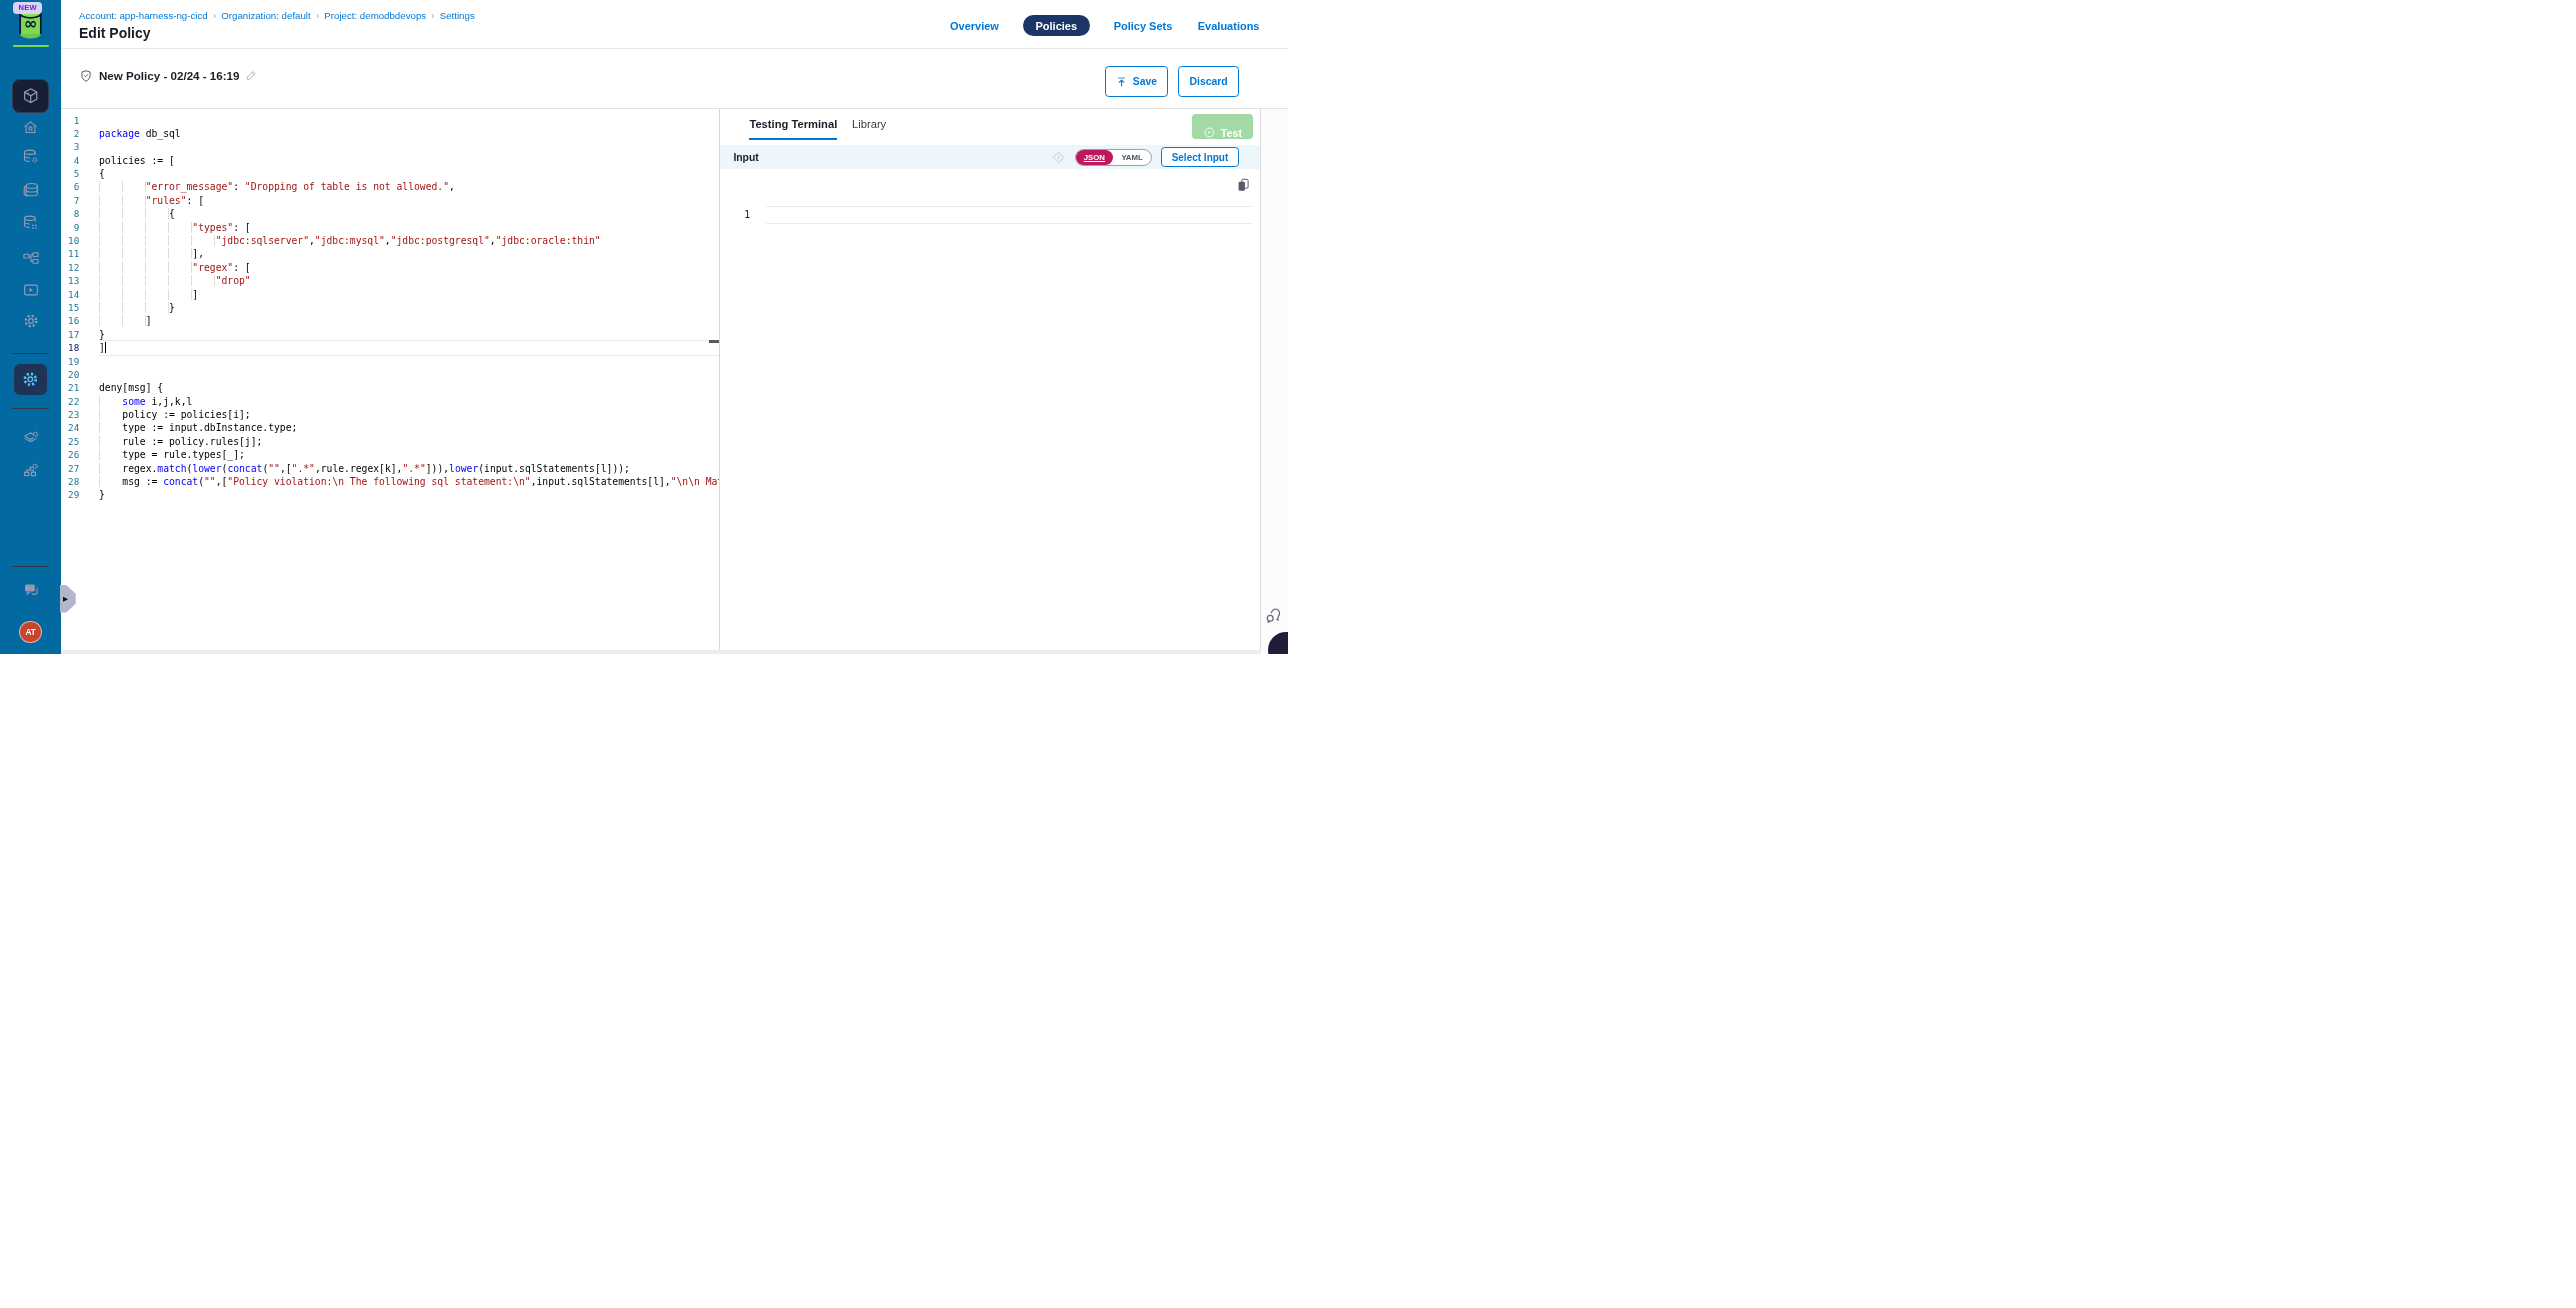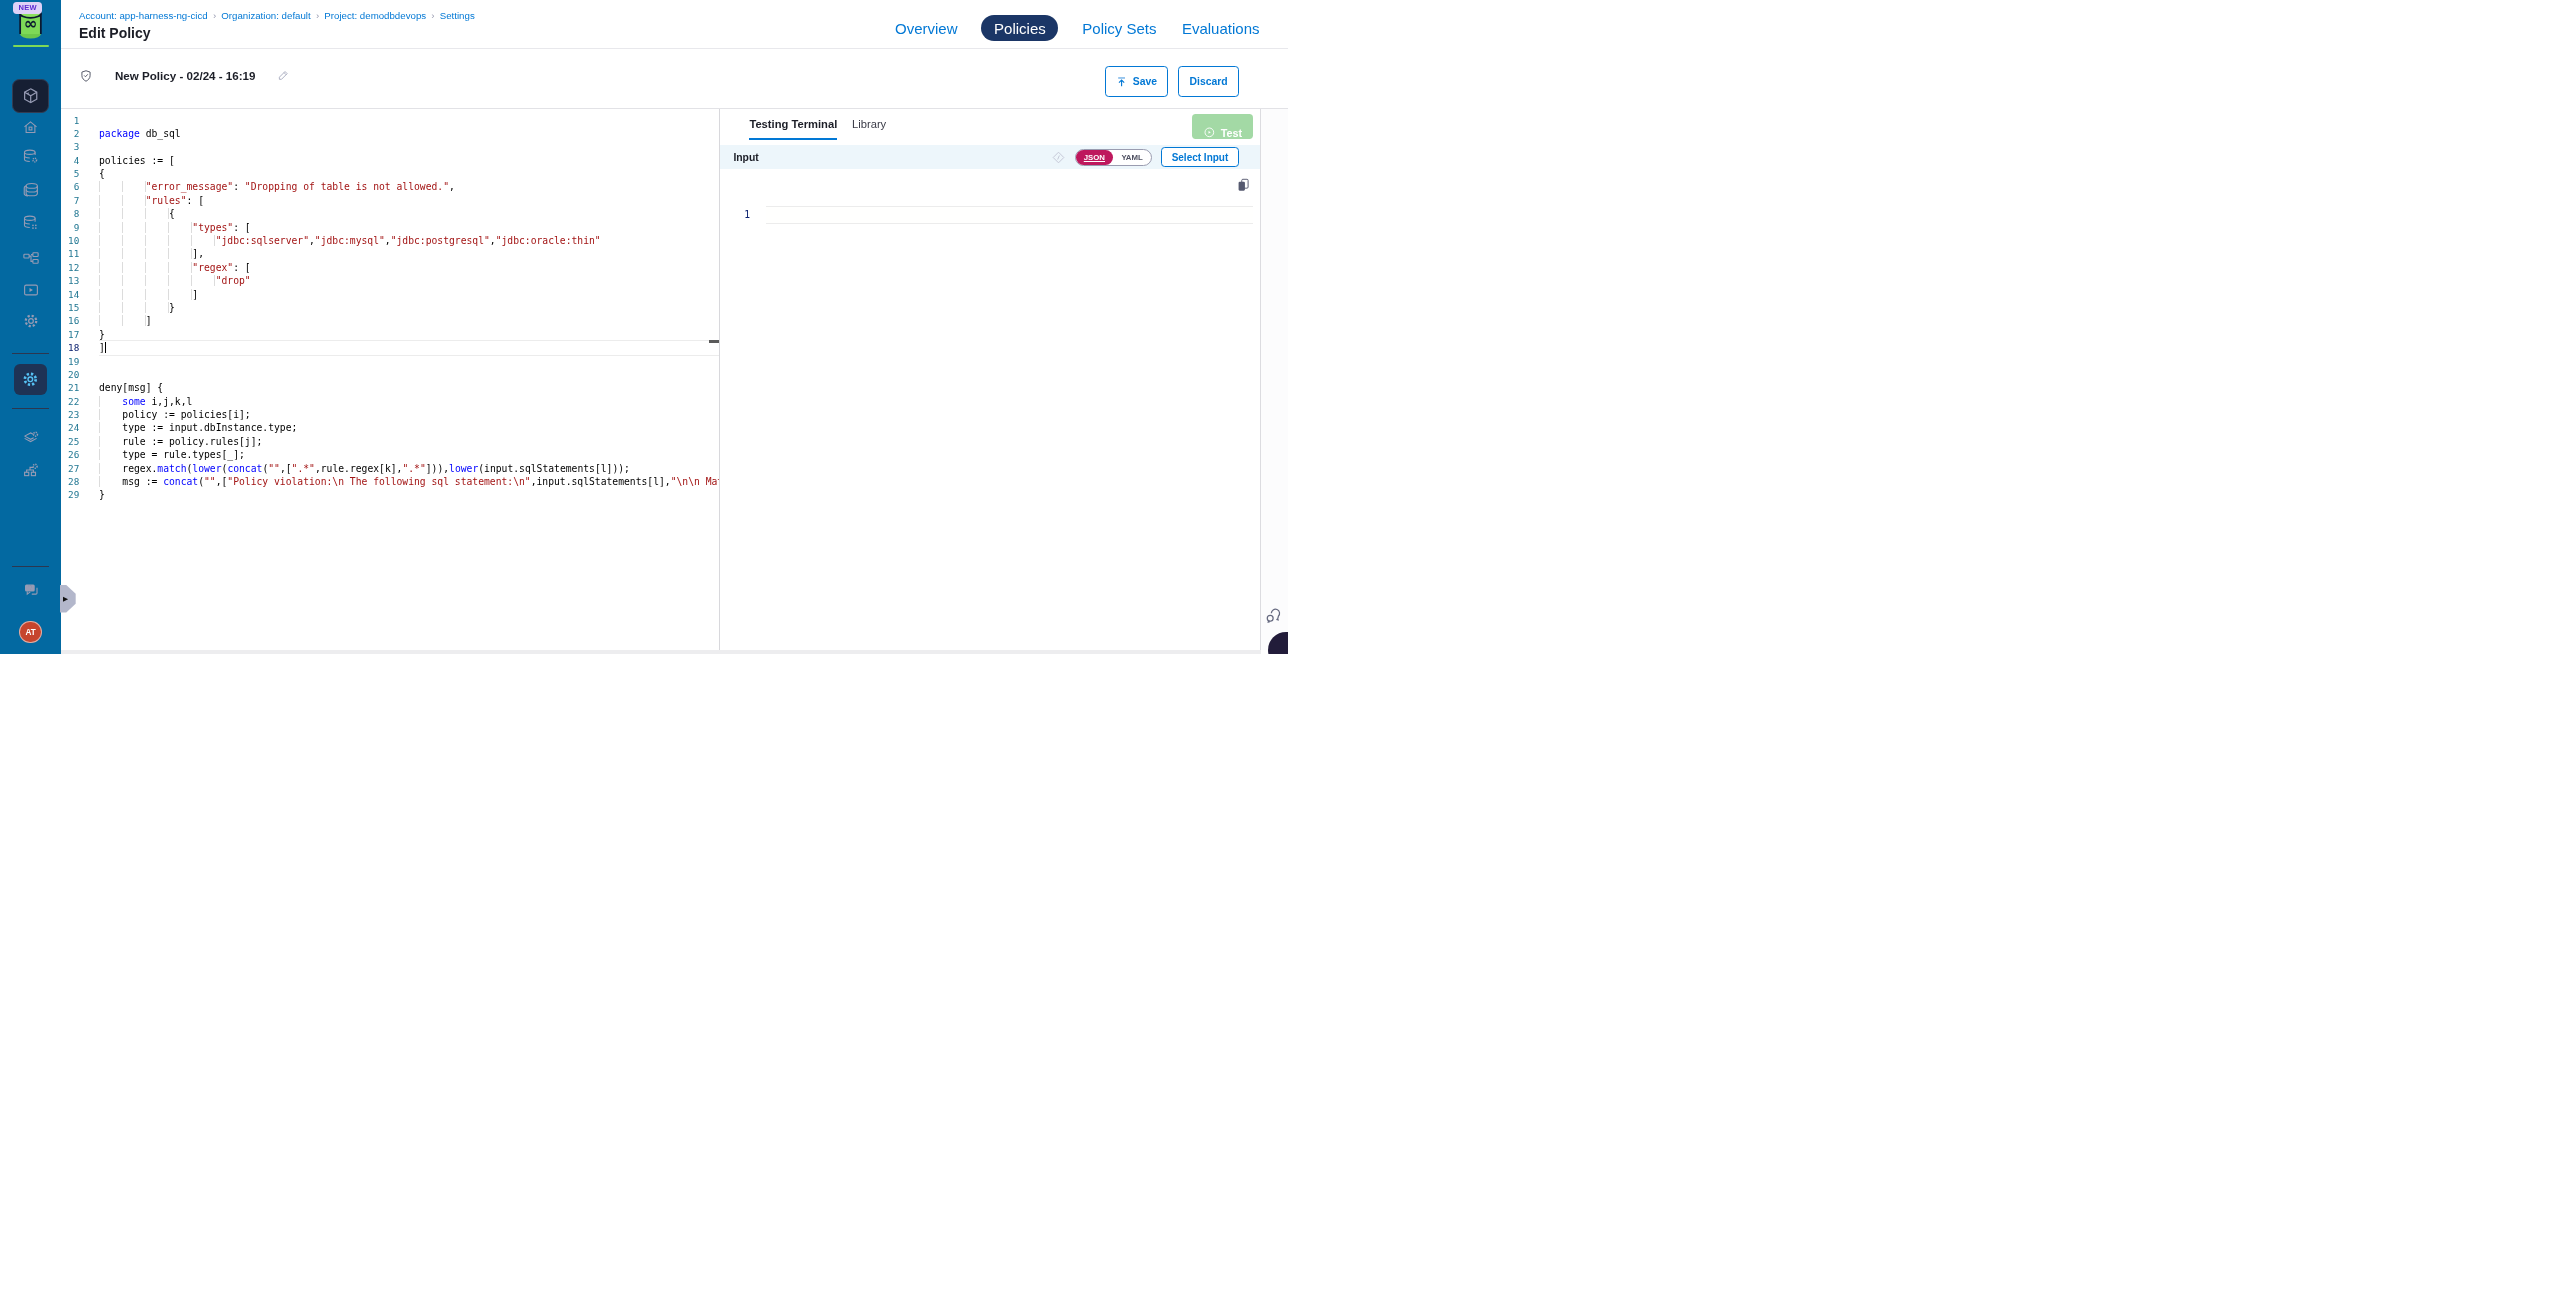--- a/index.html
+++ b/index.html
@@ -30,26 +30,26 @@
   
   #content { position:absolute; left:61px; top:0; right:0; bottom:0; background:#fff; }
 
   
   #header { position:absolute; left:0; top:0; right:0; height:49px; border-bottom:0.7px solid #e8e8ec; background:#fff; }
   .breadcrumb { position:absolute; left:18px; top:9.7px; font-size:9.7px; }
   .crumb { color:#0278d5; text-decoration:none; cursor:pointer; }
   .crumb-sep { color:#9497ad; margin:0 5.2px; font-size:9.7px; }
   .page-title { position:absolute; left:18px; top:24.6px; font-size:14px; font-weight:bold; color:#1c1e27; }
   .nav { position:absolute; right:27px; top:15px; display:flex; align-items:center; gap:22.4px; }
-  .nav-item { font-size:15px; color:#0278d5; font-weight:400; cursor:pointer; padding:4.5px 1.5px; }
+  .nav-item { font-size:11px; color:#0278d5; font-weight:700; cursor:pointer; padding:4.5px 1.5px; }
   .nav-item.active { background:#1b3666; color:#fff; border-radius:745px; padding:4.5px 12.7px; }
 
   
   #toolbar { position:absolute; left:0; top:50px; right:0; height:58px; background:#fff; }
-  .pol-left { position:absolute; left:18px; top:18.6px; display:flex; align-items:center; gap:22px; }
+  .pol-left { position:absolute; left:18px; top:18.6px; display:flex; align-items:center; gap:6px; }
   .pol-name { font-size:11.6px; font-weight:bold; color:#1c1e27; }
   .btns { position:absolute; right:49px; top:16.4px; display:flex; gap:9.7px; }
   .btn { display:flex; align-items:center; gap:5.2px; border:1.1px solid #0278d5; color:#0278d5; background:#fff;
     font-size:10.4px; font-weight:600; border-radius:3.7px; padding:3.7px 10.4px; height:31px; cursor:pointer;
     font-family:Liberation Sans, sans-serif; }
 
   
   #main { position:absolute; left:0; top:108px; right:0; bottom:4.5px; border-top:0.7px solid #e2e2e6; }
   #bottom-strip { position:absolute; left:0; bottom:0; right:27px; height:4.5px; background:#ededef; }
 

